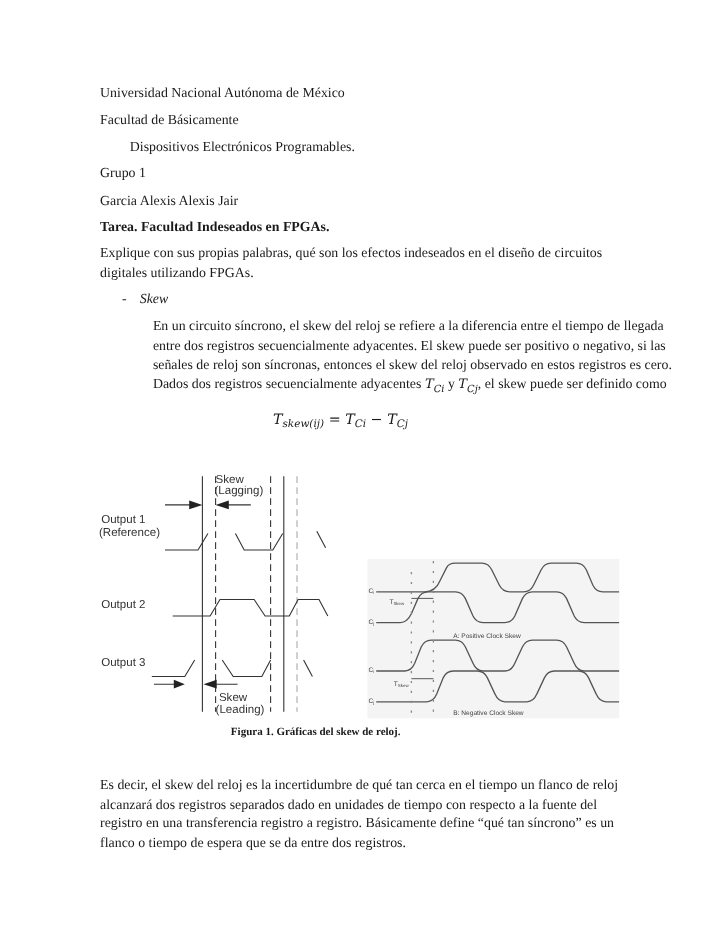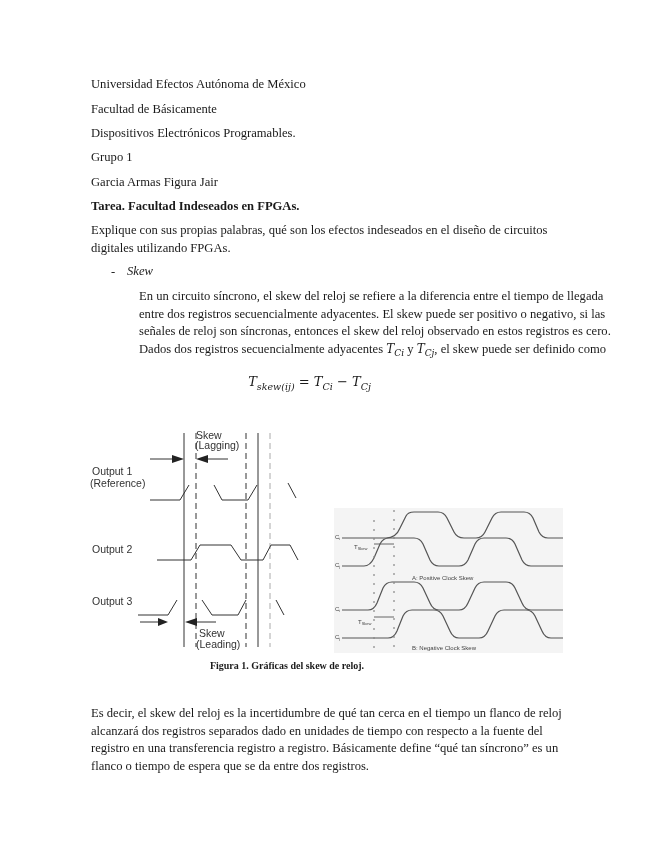--- a/index.html
+++ b/index.html
@@ -18,25 +18,25 @@
   .formula sub { font-size: 9.5px; font-style: italic; }
   .fig-left { position: absolute; left: 88px; top: 425px; width: 235px; height: 230px; }
   .fig-right { position: absolute; left: 334px; top: 508px; width: 229px; height: 145px; background: #f4f4f4; }
   .caption { position: absolute; left: 0; width: 574px; top: 660px; text-align: center;
              font-size: 10px; font-weight: bold; }
   svg text { font-family: "Liberation Sans", "DejaVu Sans", sans-serif; }
 </style>
 </head>
 <body>
 
-<div class="line" style="top:76px;">Universidad Efectos Autónoma de México</div>
+<div class="line" style="top:76px;">Universidad Nacional Autónoma de México</div>
 <div class="line" style="top:101px;">Facultad de Básicamente</div>
-<div class="line" style="top:125px;">Dispositivos Electrónicos Programables.</div>
+<div class="line" style="top:125px;margin-left:27px;">Dispositivos Electrónicos Programables.</div>
 <div class="line" style="top:149px;">Grupo 1</div>
-<div class="line" style="top:174px;">Garcia Armas Figura Jair</div>
+<div class="line" style="top:174px;">Garcia Alexis Alexis Jair</div>
 <div class="line bold" style="top:198px;">Tarea. Facultad Indeseados en FPGAs.</div>
 
 <div class="para" style="top:222px;">Explique con sus propias palabras, qué son los efectos indeseados en el diseño de circuitos digitales utilizando FPGAs.</div>
 
 <div class="bullet" style="top:264px;">
   <span class="dash" style="padding-left:20px; width:16px;">-</span><span class="ital">Skew</span>
 </div>
 
 <div class="para" style="top:288px;margin-left:48px;">
   <span>En un circuito síncrono, el skew del reloj se refiere a la diferencia entre el tiempo de llegada entre dos registros secuencialmente adyacentes. El skew puede ser positivo o negativo, si las señales de reloj son síncronas, entonces el skew del reloj observado en estos registros es cero. Dados dos registros secuencialmente adyacentes </span><span class="math"><span>T</span><sub>Ci</sub></span><span> y </span><span class="math"><span>T</span><sub>Cj</sub></span><span>, el skew puede ser definido como</span>

